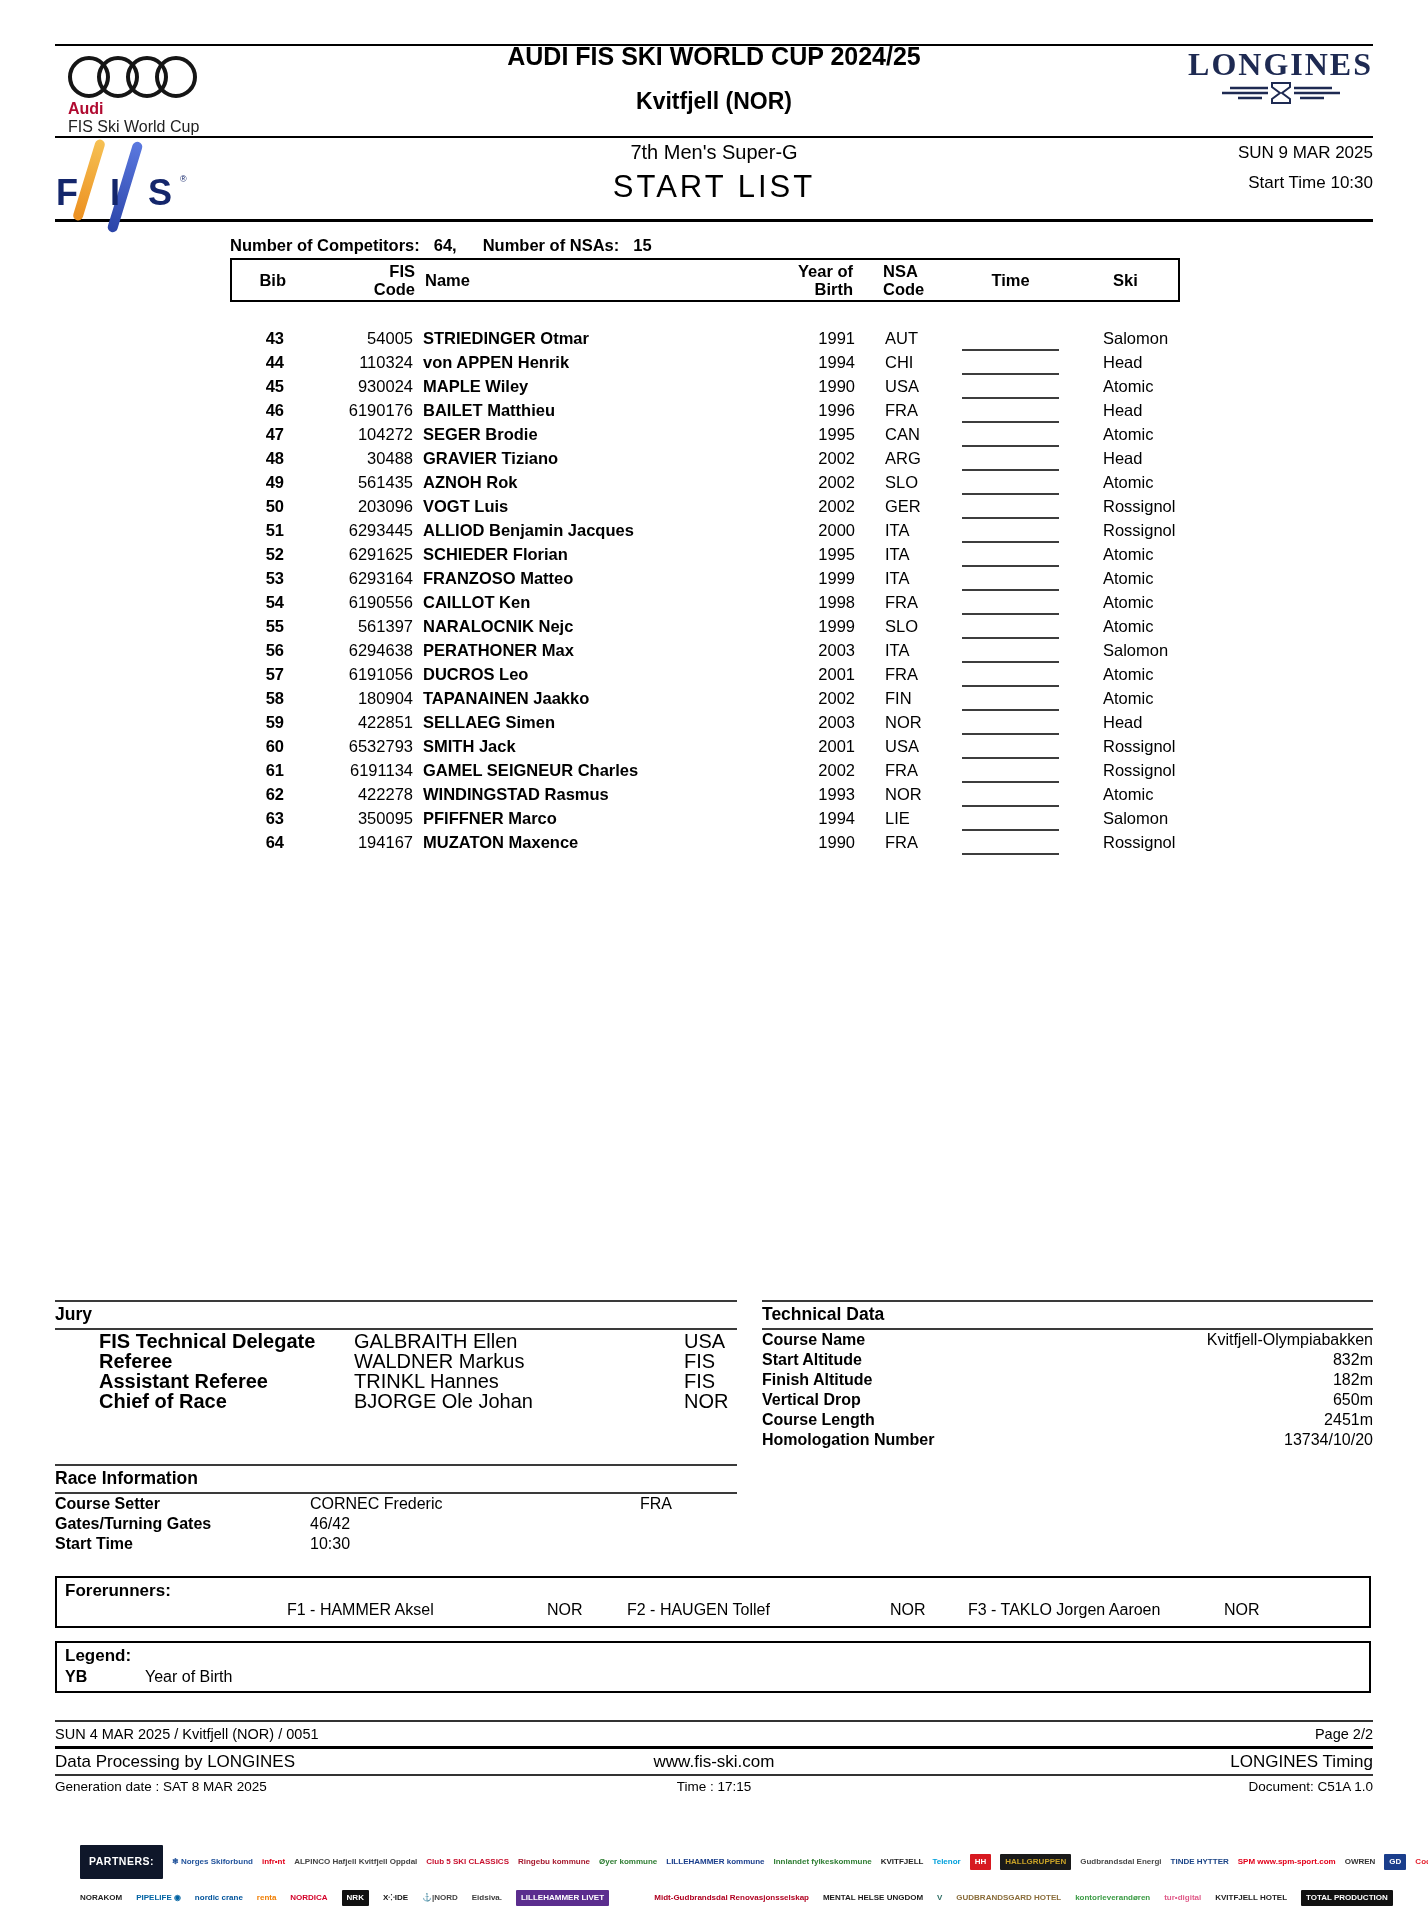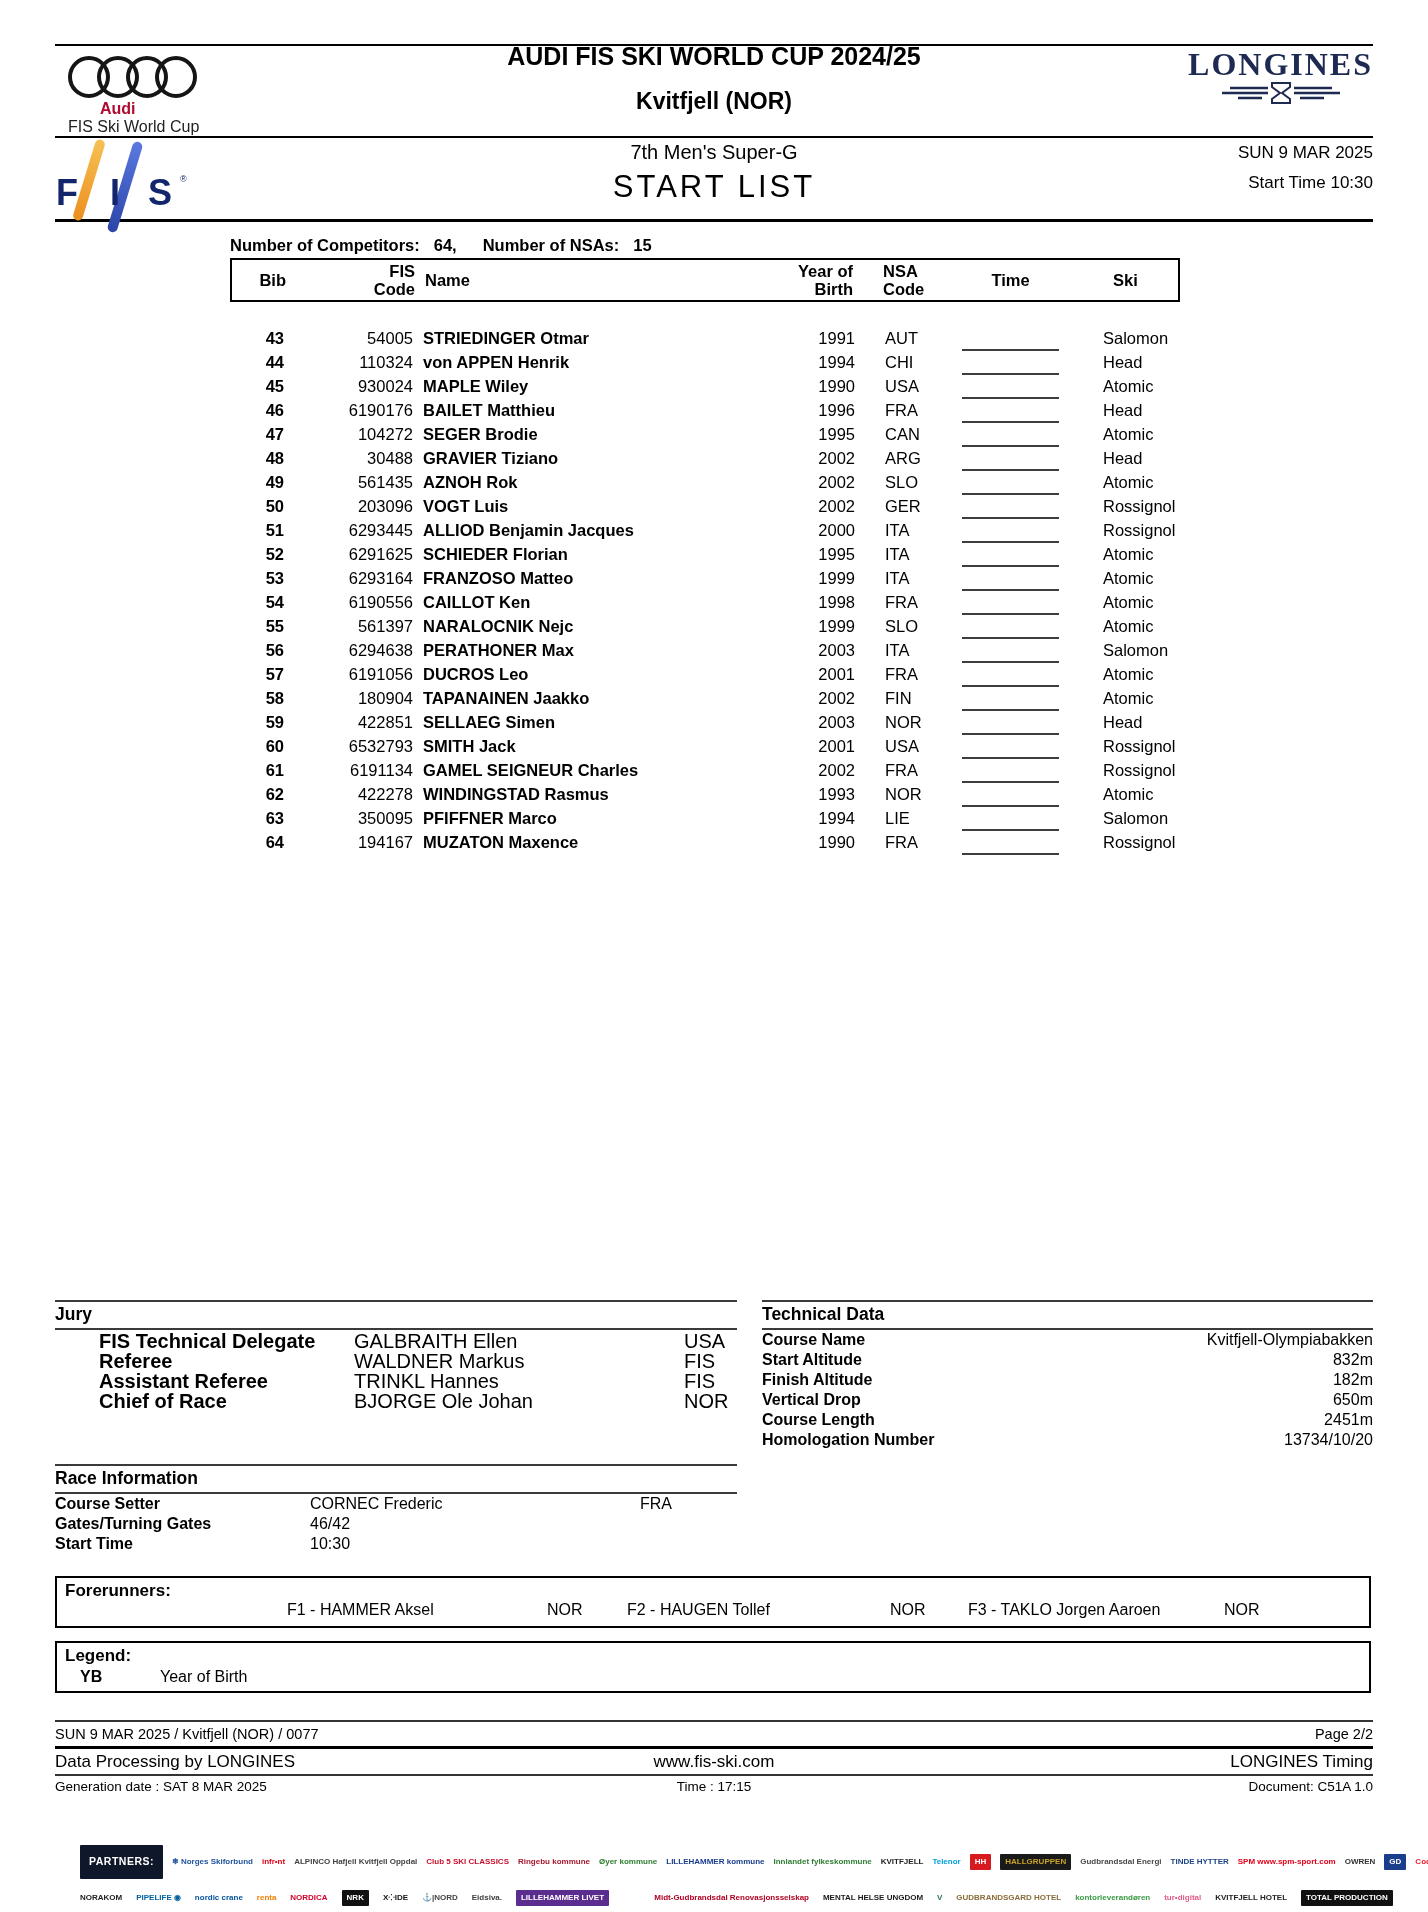--- a/index.html
+++ b/index.html
@@ -15,21 +15,21 @@
   .race-name{top:141px;font-size:20px;}
   .doc-title{top:169px;font-size:31px;letter-spacing:3px;}
   .hdr-date{top:143px;right:55px;font-size:17px;}
   .hdr-stime{top:173px;right:55px;font-size:17px;}
 
   
   .audi{left:64px;top:54px;width:220px;height:80px;}
   .rings{position:absolute;left:4px;top:2px;white-space:nowrap;}
   .ring{display:inline-block;width:34px;height:34px;border:4.5px solid #151515;border-radius:50%;vertical-align:top;}
   .ring+.ring{margin-left:-13px;}
-  .audi-word{position:absolute;left:4px;top:46px;font-size:16px;font-weight:bold;color:#b00a30;margin-left:32px;}
+  .audi-word{position:absolute;left:4px;top:46px;font-size:16px;font-weight:bold;color:#b00a30;}
   .audi-sub{position:absolute;left:4px;top:64px;font-size:16px;color:#222;}
 
   
   .longines{right:55px;top:46px;text-align:center;}
   .longines-word{font-family:"Liberation Serif",serif;font-weight:bold;font-size:32px;letter-spacing:2px;color:#1e2a52;}
   .longines-emblem{margin-top:-2px;}
 
   
   .fislogo{left:50px;top:140px;width:160px;height:80px;}
   .fis-letter{position:absolute;top:32px;font-size:36px;font-weight:bold;color:#14266b;z-index:2;}
@@ -75,21 +75,21 @@
   .race-rows .irow{display:grid;grid-template-columns:255px 330px 1fr;height:20px;align-items:center;font-size:16px;}
   .irow .lbl{font-weight:bold;}
   .irow .val-r{text-align:right;}
 
   .frbox{left:55px;top:1576px;width:1316px;height:52px;border:2px solid #000;box-sizing:border-box;}
   .frbox .fr-head{font-size:17px;font-weight:bold;padding:3px 0 0 8px;}
   .fr-entries{display:grid;grid-template-columns:260px 80px 263px 78px 256px 96px;margin-left:230px;font-size:16px;}
 
   .lgbox{left:55px;top:1641px;width:1316px;height:52px;border:2px solid #000;box-sizing:border-box;}
   .lg-head{font-size:17px;font-weight:bold;padding:3px 0 0 8px;}
-  .lg-row{font-size:16px;padding:2px 0 0 8px;margin-left:15px;}
+  .lg-row{font-size:16px;padding:2px 0 0 8px;}
   .lg-row .abbr{font-weight:bold;display:inline-block;width:80px;}
 
   
   .foot-small{font-size:14.5px;}
   .foot-mid{font-size:17px;}
   .foot-tiny{font-size:13.5px;}
 
   
   .partners-row{position:absolute;left:80px;right:35px;display:flex;align-items:center;gap:9px;justify-content:space-between;}
   .p1{top:1842px;height:40px;}
@@ -500,21 +500,21 @@
   </div>
 
   <div class="abs lgbox">
     <div class="lg-head">Legend:</div>
     <div class="lg-row">
       <span class="abbr">YB</span><span>Year of Birth</span>
     </div>
   </div>
 
   <div class="rule" style="top:1720px;height:1.5px;background:#333;"></div>
-  <div class="abs foot-small" style="left:55px;top:1726px;">SUN 9 MAR 2025 / Kvitfjell (NOR) / 0077</div>
+  <div class="abs foot-small" style="left:55px;top:1726px;">SUN 4 MAR 2025 / Kvitfjell (NOR) / 0051</div>
   <div class="abs foot-small" style="right:55px;top:1726px;">Page 2/2</div>
   <div class="rule" style="top:1746px;height:3px;"></div>
   <div class="abs foot-mid" style="left:55px;top:1752px;">Data Processing by LONGINES</div>
   <div class="abs foot-mid ctr" style="top:1752px;">www.fis-ski.com</div>
   <div class="abs foot-mid" style="right:55px;top:1752px;">LONGINES Timing</div>
   <div class="rule" style="top:1774px;height:1.5px;background:#333;"></div>
   <div class="abs foot-tiny" style="left:55px;top:1779px;">Generation date : SAT 8 MAR 2025</div>
   <div class="abs foot-tiny ctr" style="top:1779px;">Time : 17:15</div>
   <div class="abs foot-tiny" style="right:55px;top:1779px;">Document: C51A 1.0</div>
 

